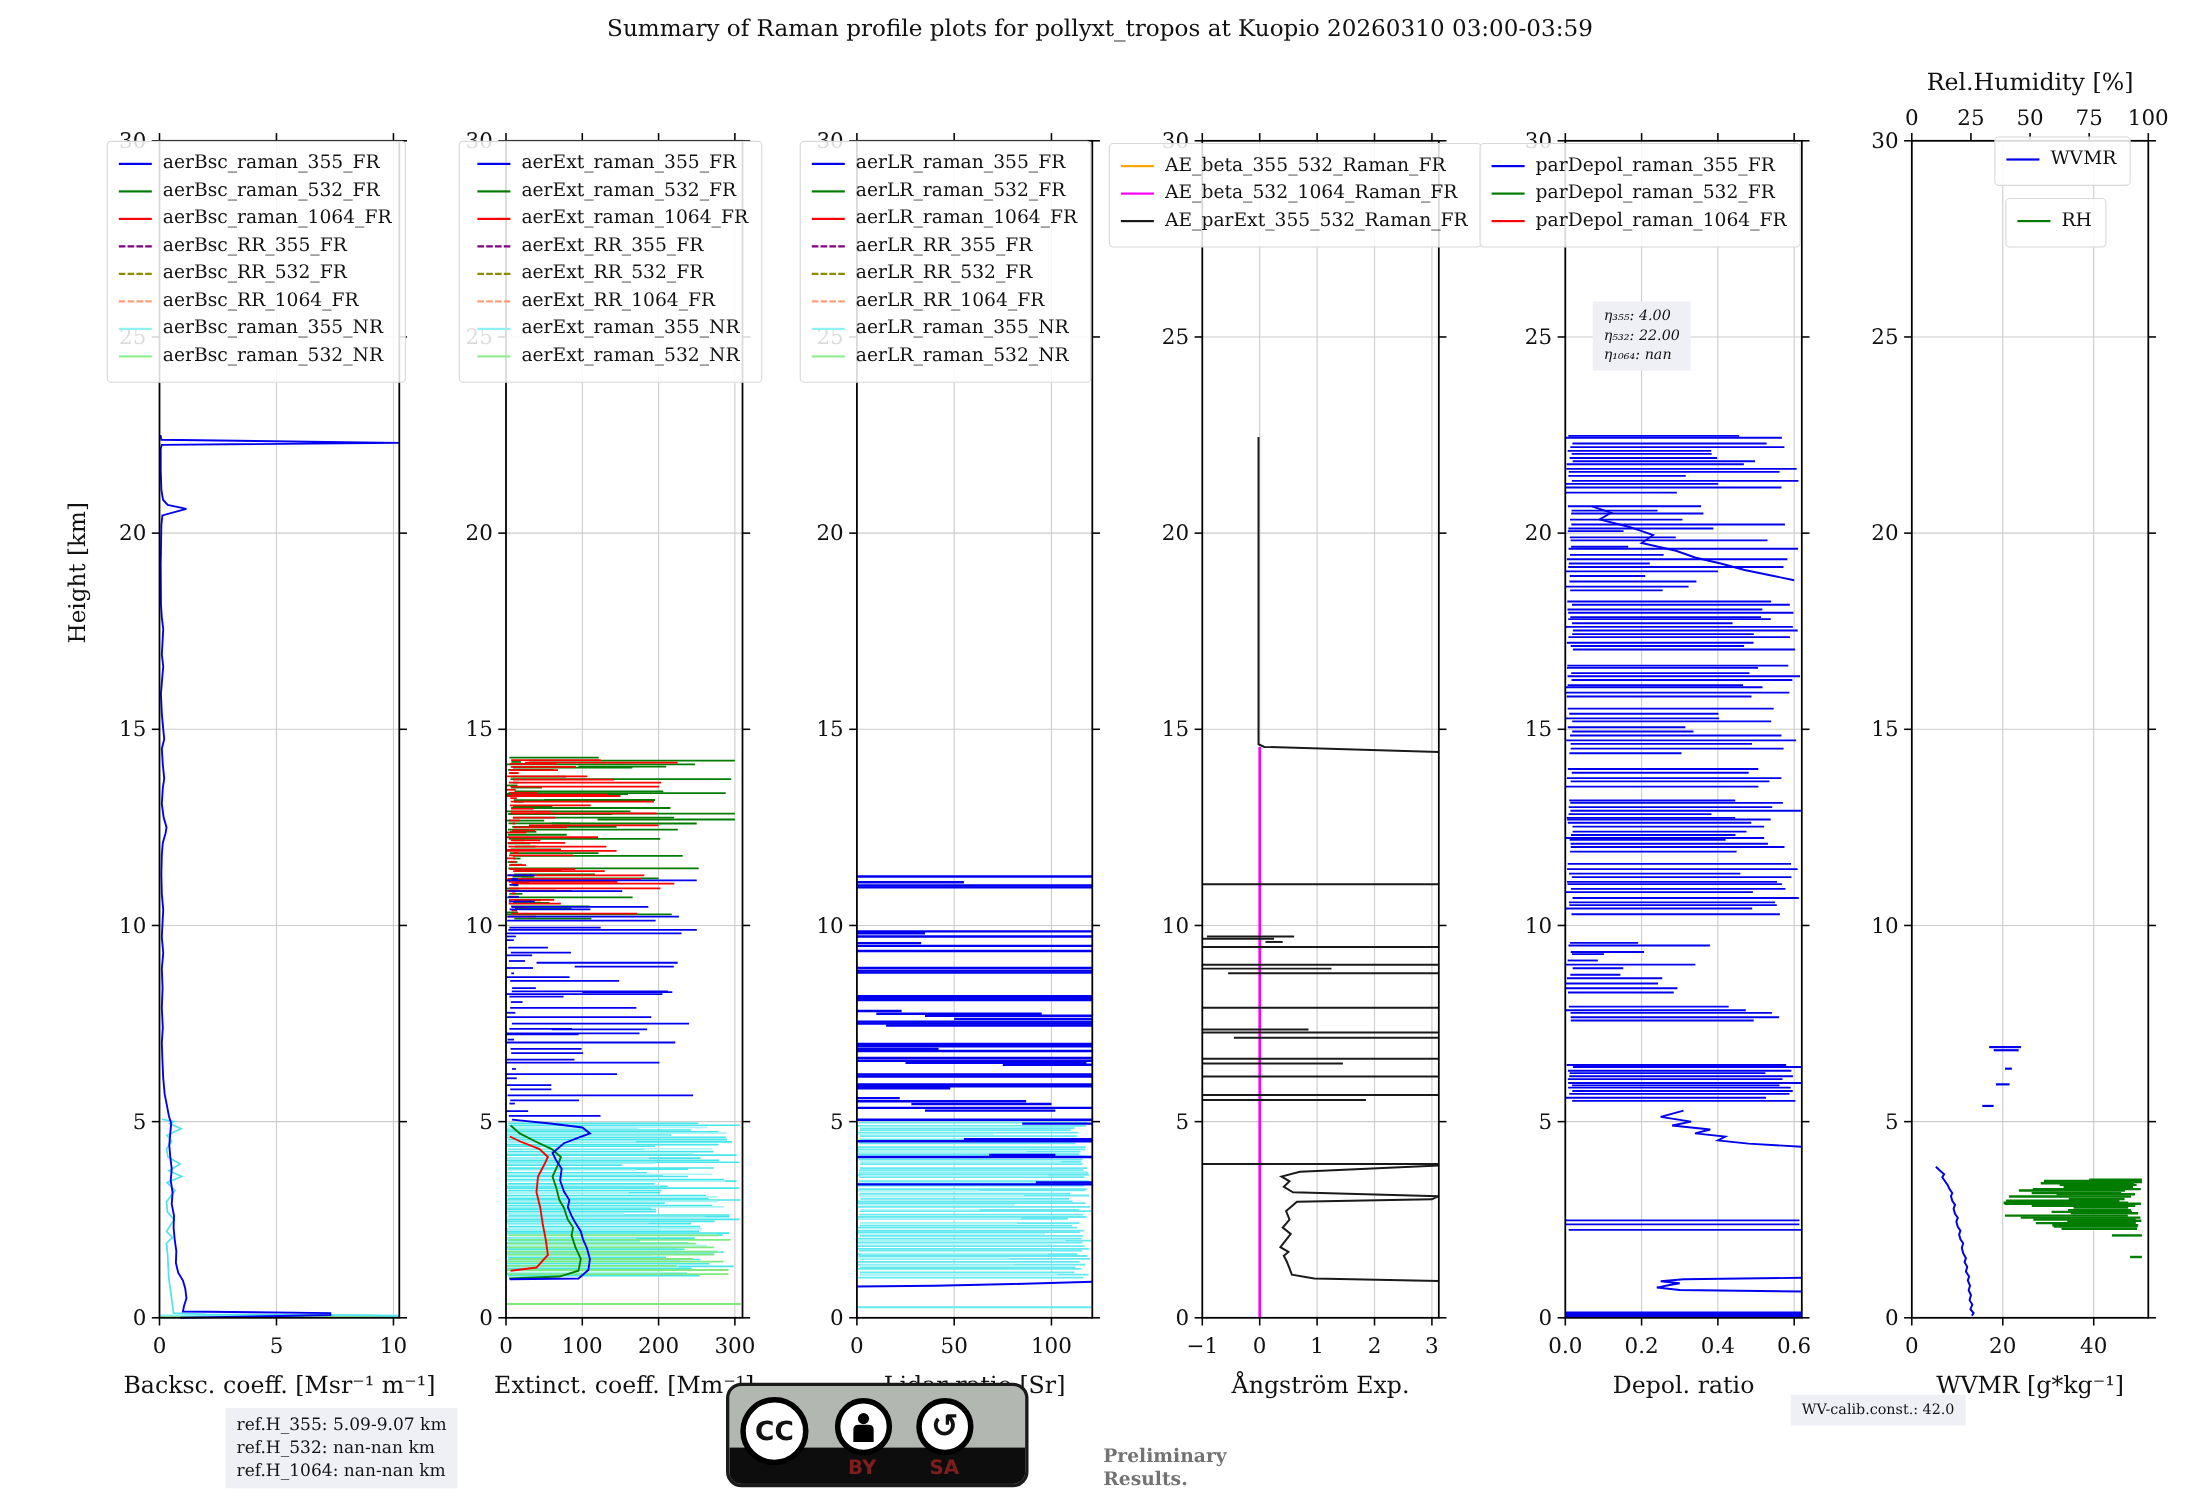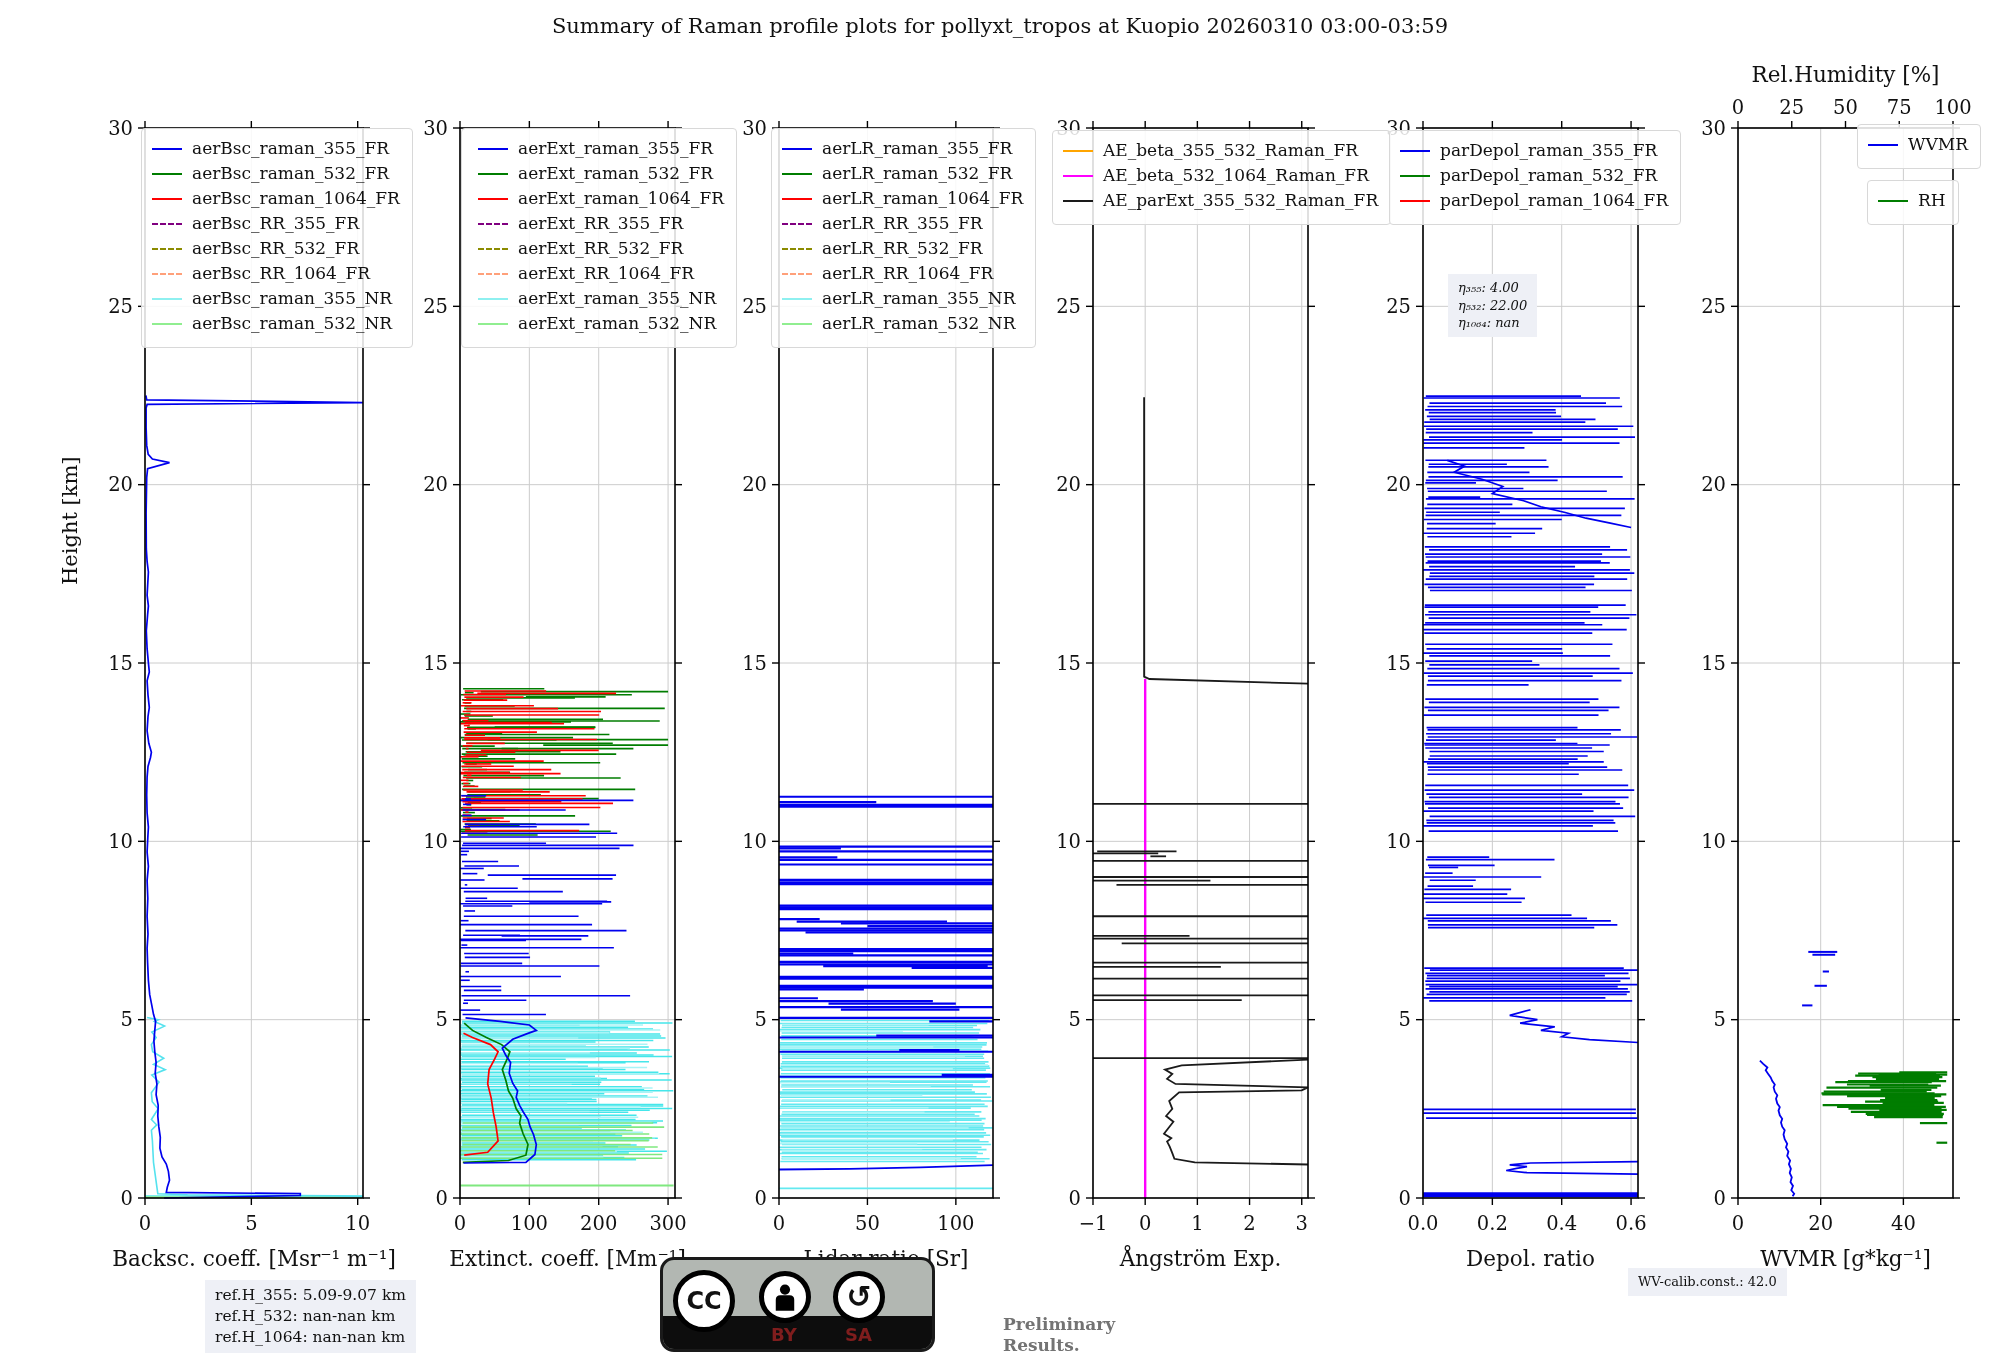--- a/index.html
+++ b/index.html
@@ -2,21 +2,21 @@
 <html><head>
 <meta charset="utf-8">
 <style>
   html,body{margin:0;padding:0;background:#ffffff;}
   #fig{position:relative;width:2000px;height:1360px;background:#ffffff;
        font-family:"DejaVu Serif", serif;color:#111;overflow:hidden;}
   .abs{position:absolute;}
   #title{top:14px;left:1000px;transform:translateX(-50%);font-size:21px;white-space:nowrap;}
   #ylabel{left:58px;top:585px;transform:rotate(-90deg);transform-origin:left top;font-size:21px;white-space:nowrap;}
   .legend{background:rgba(255,255,255,0.85);border:1px solid #d8d8d8;border-radius:4px;
-          padding:7px 12px 7px 10px;font-size:17px;line-height:1.0;z-index:5;margin-left:44px;}
+          padding:7px 12px 7px 10px;font-size:17px;line-height:1.0;z-index:5;}
   .legend .row{display:flex;align-items:center;margin:4px 0 8px 0;white-space:nowrap;}
   .legend .sample{display:inline-block;width:30px;margin-right:10px;border-top-width:2.5px;border-top-style:solid;}
   .legend .sample.dashed{border-top-style:dashed;}
   .annobox{background:#eef0f6;padding:5px 10px;font-size:13px;line-height:1.35;z-index:4;}
   #eta-box{left:1448px;top:274px;}
   #refh-box{left:188px;top:1280px;font-size:15.5px;margin-left:17px;}
   #wv-box{left:1628px;top:1268px;}
   #prelim{left:1003px;top:1314px;color:#737373;font-weight:bold;font-size:17px;line-height:1.25;}
   #copyright{left:1492px;top:1318px;font-weight:bold;font-size:13.5px;line-height:1.3;margin-top:40px;}
   #cc-badge{left:660px;top:1257px;width:275px;height:95px;background:#b2b7b2;border:3px solid #1a1a1a;

